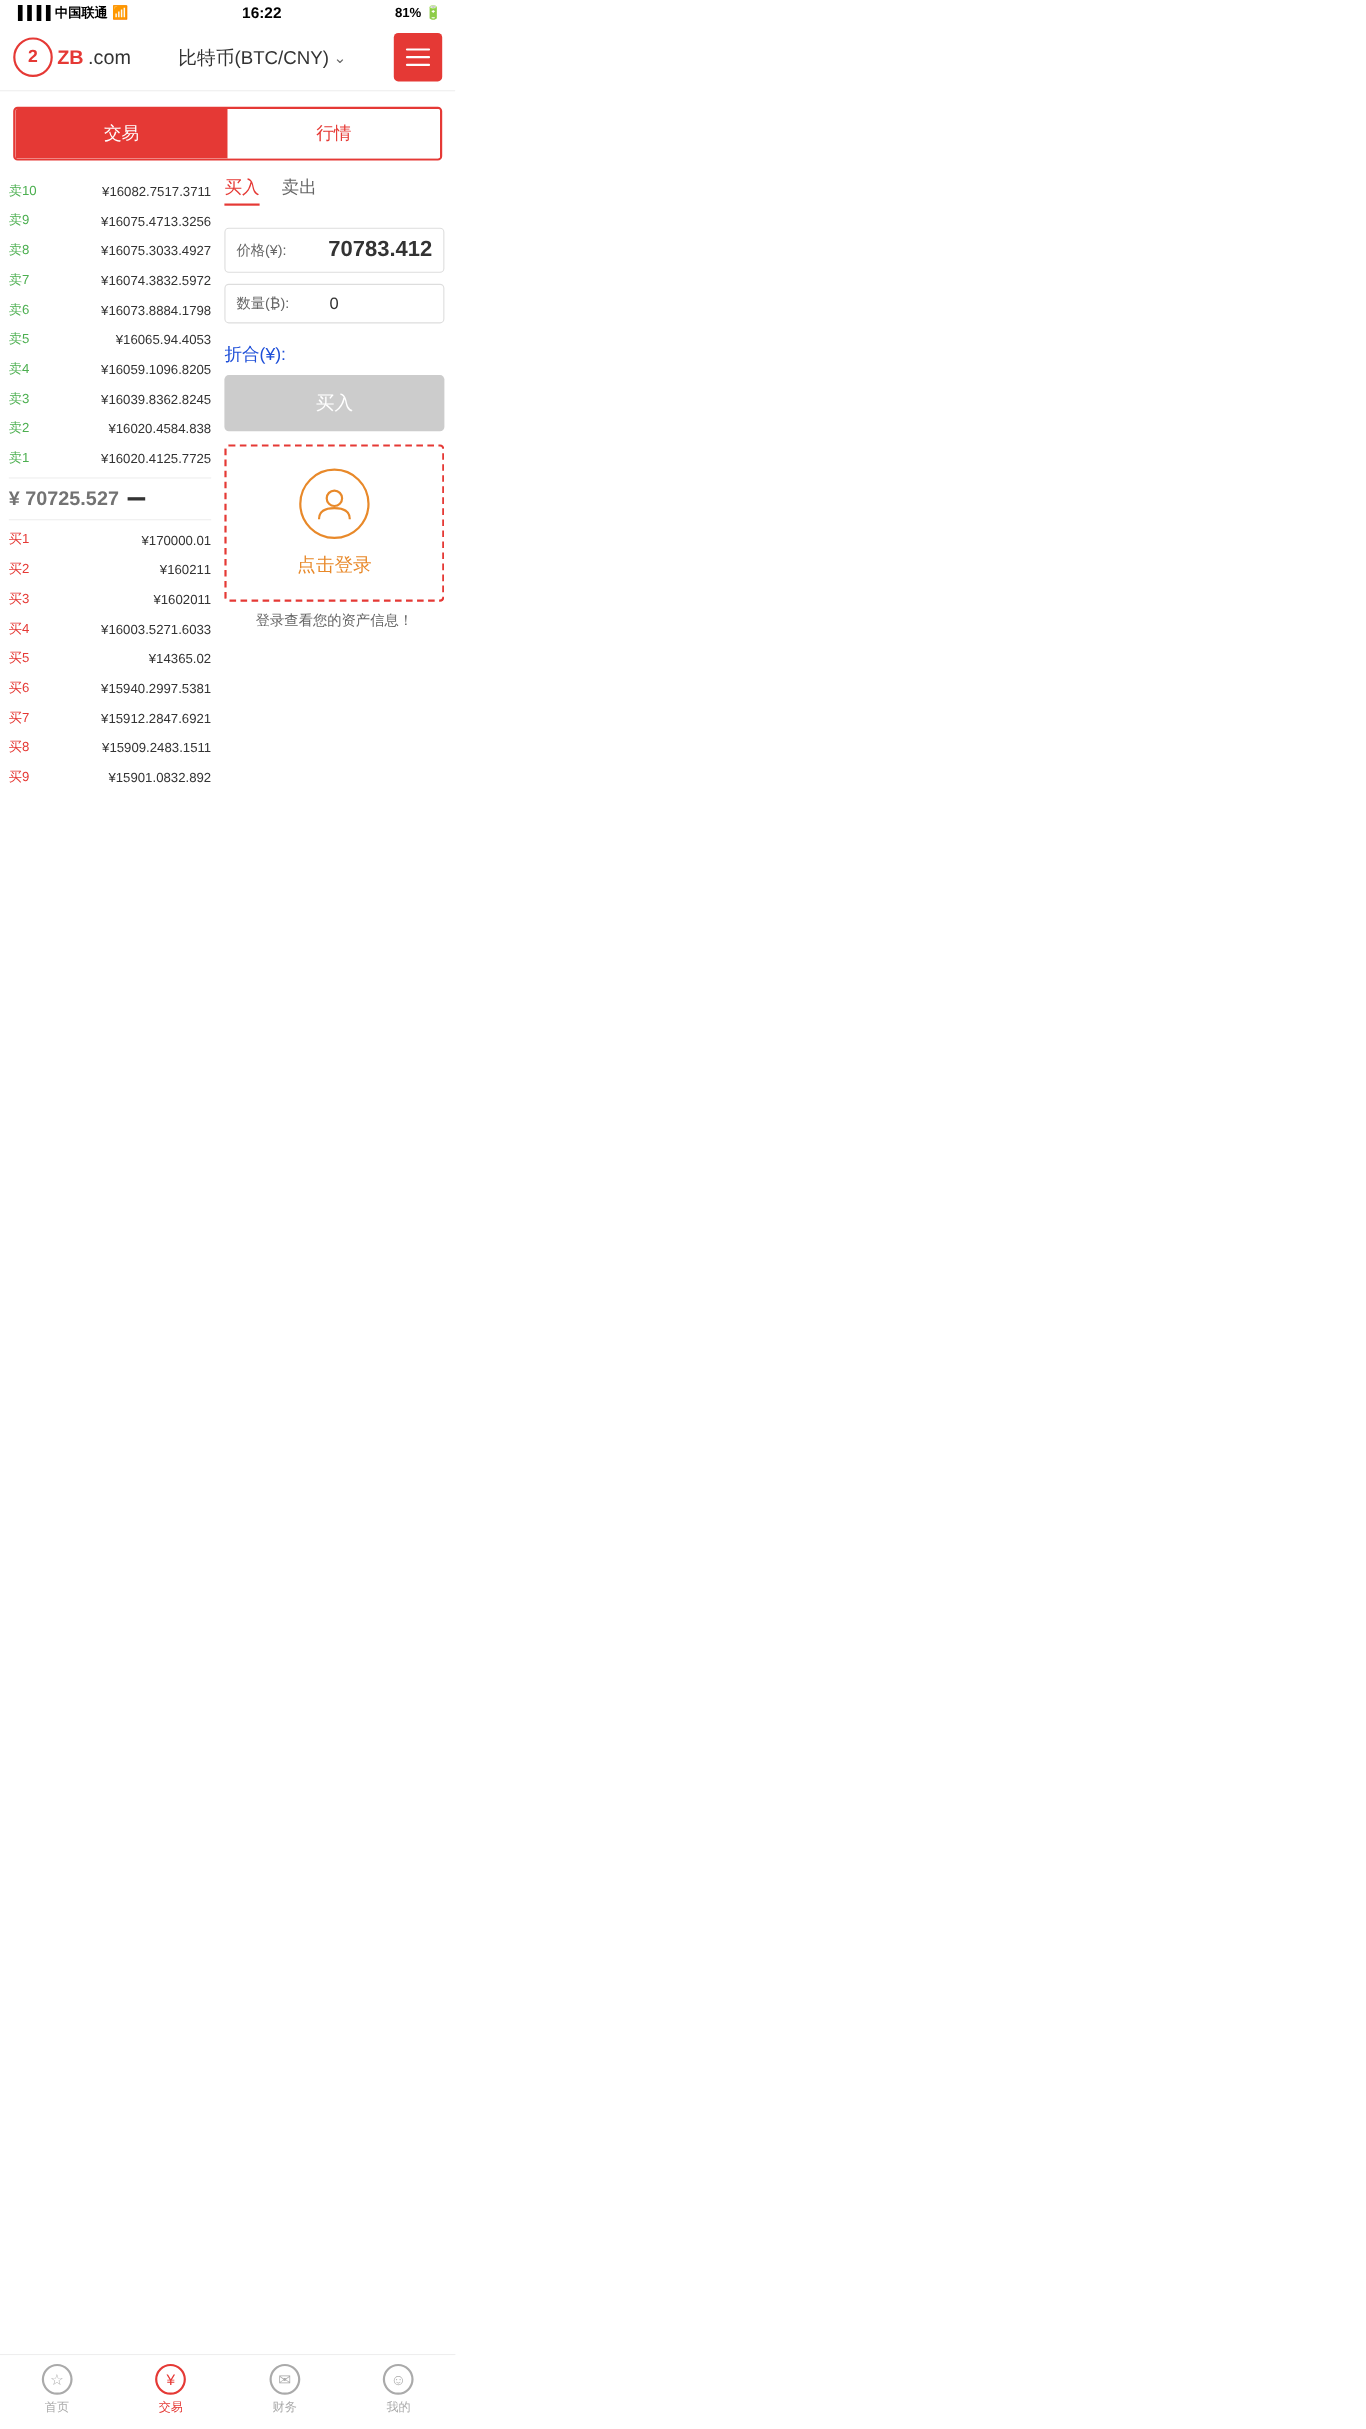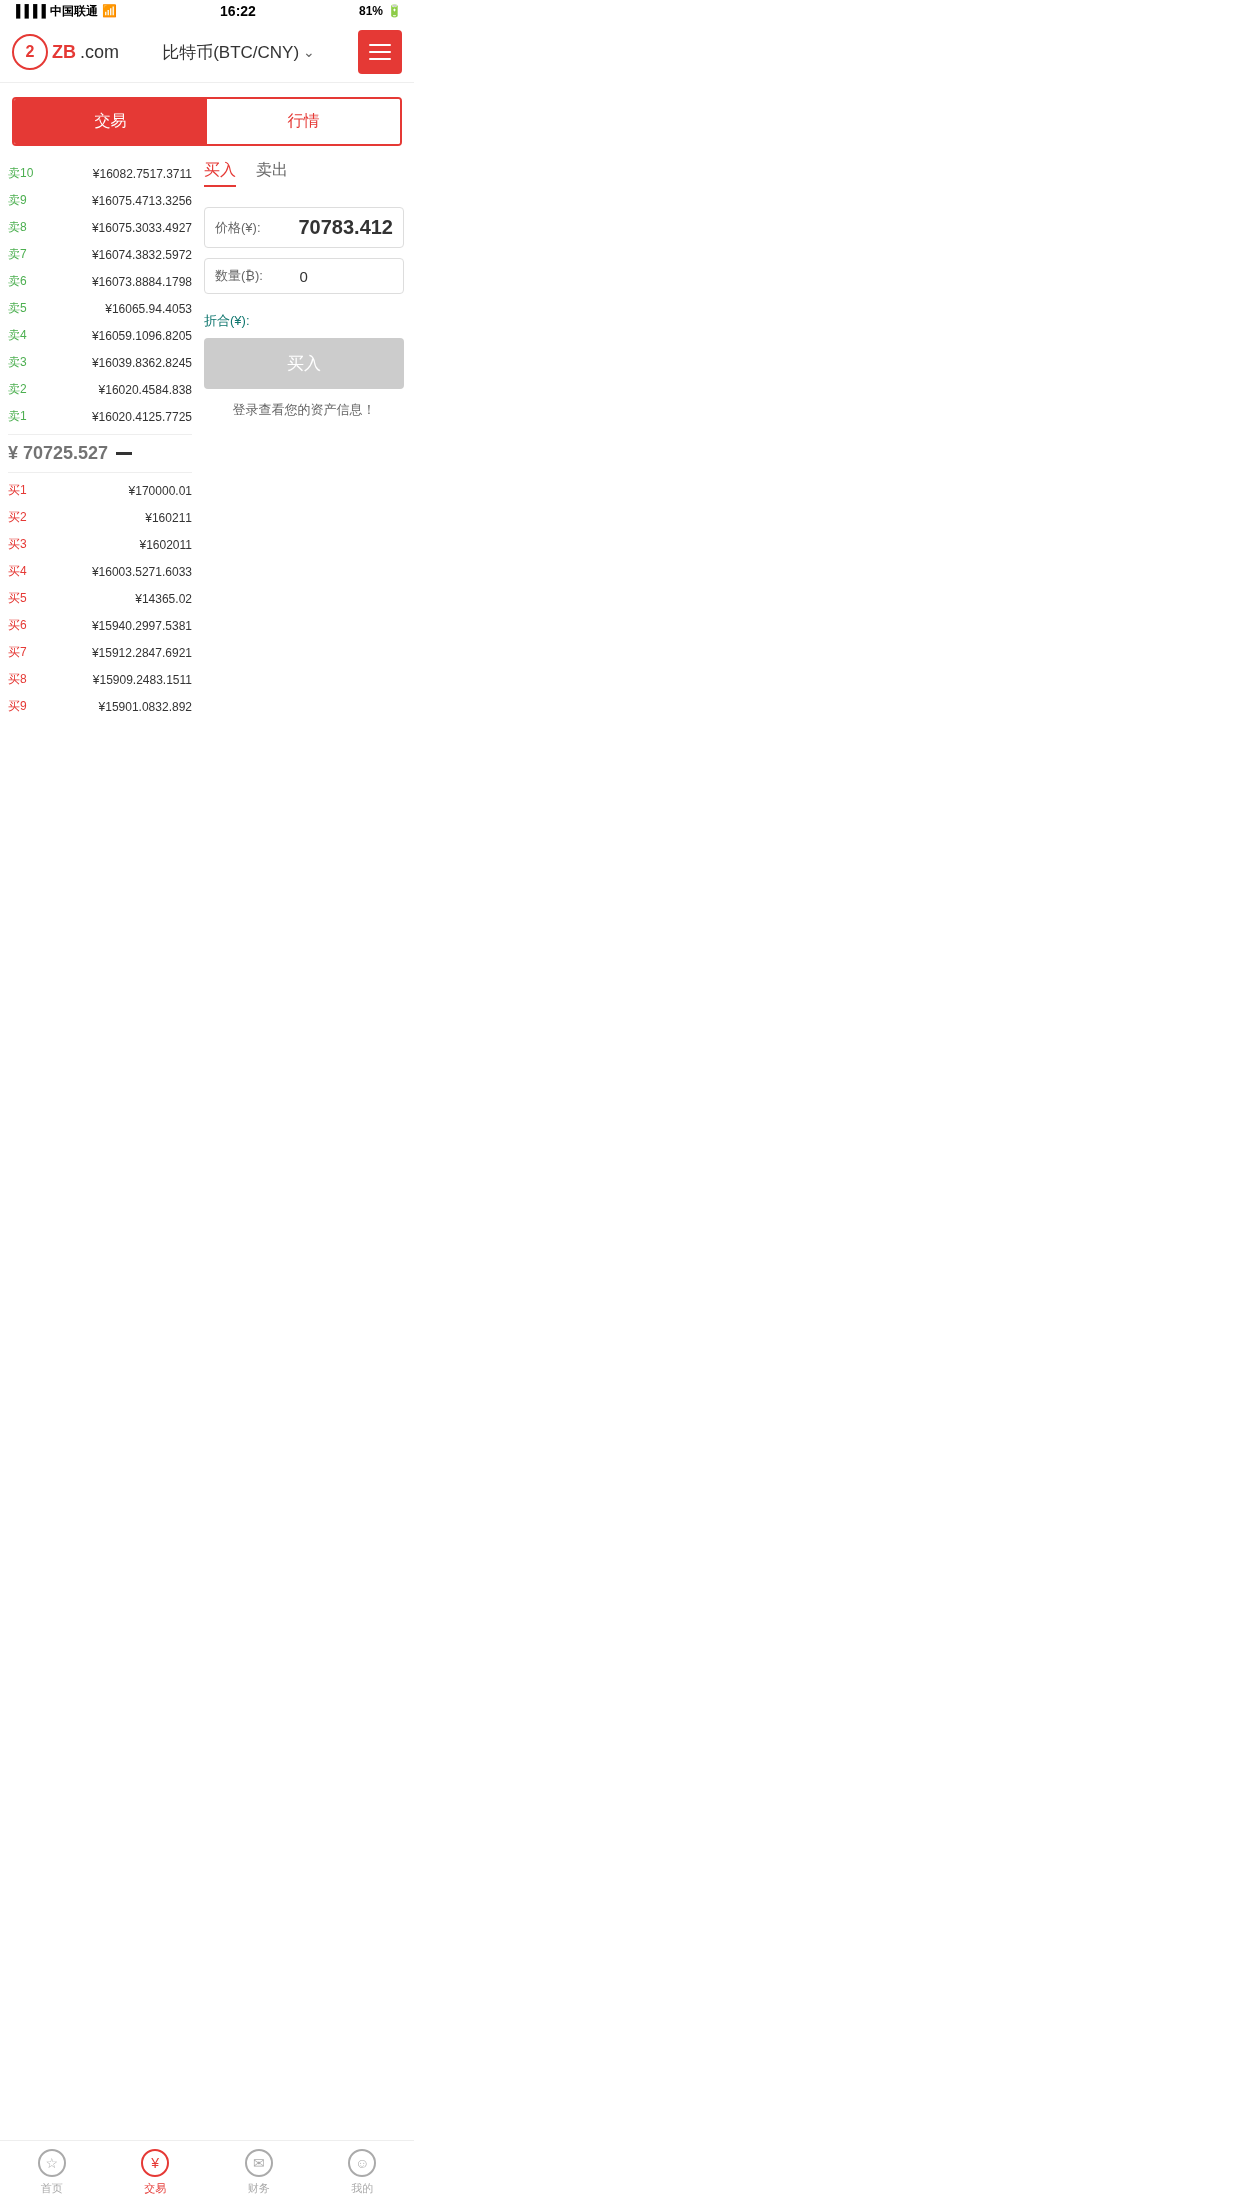--- a/index.html
+++ b/index.html
@@ -197,22 +197,22 @@
       font-size: 13px;
       color: #666;
     }
     .field-row-val {
       margin-left: auto;
       font-size: 15px;
       color: #333;
     }
 
     .fold-label {
-      font-size: 13px;
-      color: #0f766e;
+      font-size: 16px;
+      color: #1d4ed8;
       padding: 8px 0;
     }
     .password-row {
       display: flex;
       align-items: center;
       border: 1px solid #ddd;
       border-radius: 4px;
       padding: 8px 10px;
       margin-bottom: 10px;
     }
@@ -482,20 +482,29 @@
 
       
       <div class="fold-label">折合(¥):</div>
 
       
 
       
       <button class="buy-btn">买入</button>
 
       
+      <div class="login-prompt">
+        <div class="login-avatar">
+          <svg width="36" height="36" viewBox="0 0 36 36">
+            <circle cx="18" cy="13" r="7" fill="none" stroke="#e8892a" stroke-width="2"></circle>
+            <path d="M4 32 Q4 22 18 22 Q32 22 32 32" fill="none" stroke="#e8892a" stroke-width="2"></path>
+          </svg>
+        </div>
+        <div class="login-text">点击登录</div>
+      </div>
       <div class="login-desc">登录查看您的资产信息！</div>
     </div>
   </div>
 </div>
 
 <div class="bottom-nav">
   <div class="nav-item">
     <div class="nav-icon">☆</div>
     <span class="nav-label">首页</span>
   </div>

